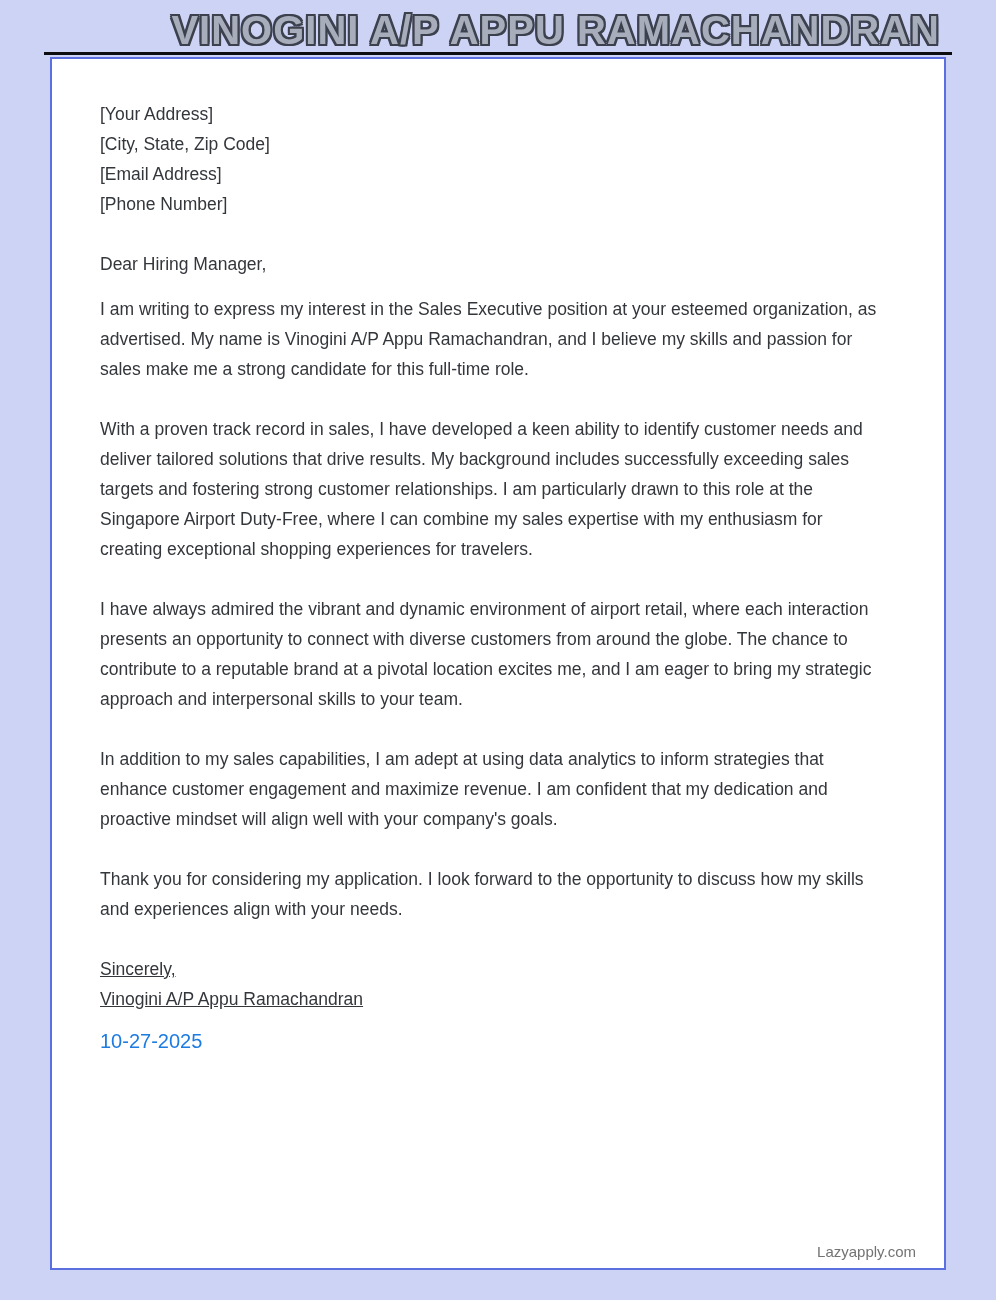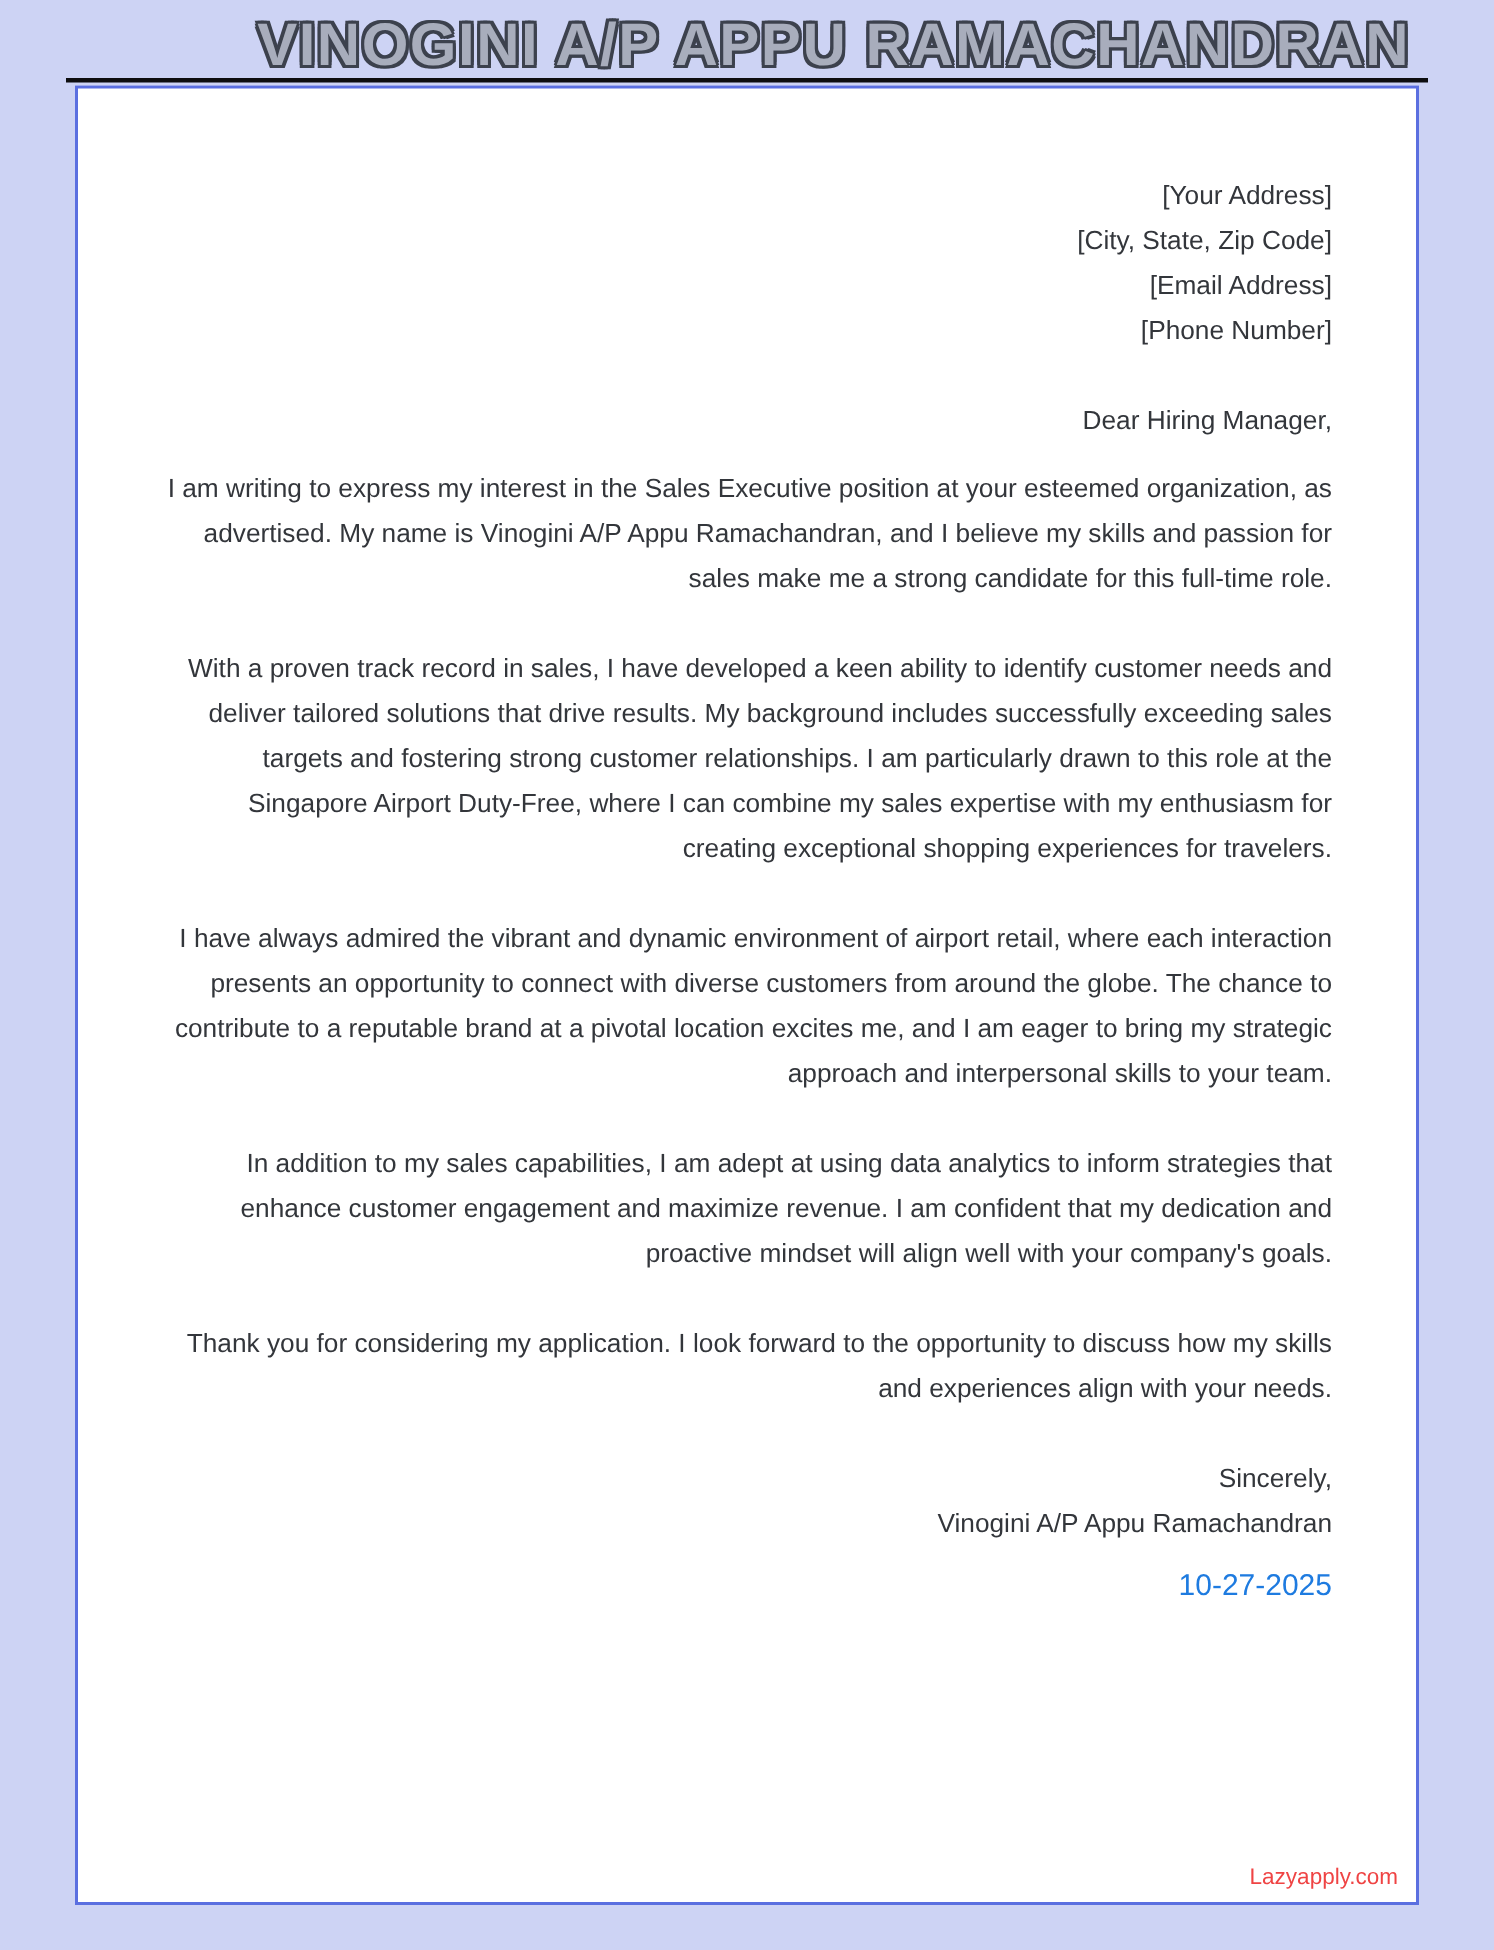--- a/index.html
+++ b/index.html
@@ -41,57 +41,56 @@
 
   
   .letter-page {
     position: absolute;
     left: 50px;
     top: 57px;
     width: 896px;
     height: 1213px;
     background: #ffffff;
     border: 2px solid #5b6fe0;
-    padding: 56px 56px 0 48px;
+    padding: 40px 56px 0 48px;
     color: #33363b;
-    text-align: right;
   }
 
   .letter-body {
     font-size: 17.5px;
     line-height: 30px;
   }
 
   .address-block { margin: 0 0 30px 0; }
   .address-line { margin: 0; }
 
   .salutation { margin: 15px 0; }
 
   .letter-body p.para {
     margin: 0 0 30px 0;
   }
 
-  .closing-block { margin: 30px 0 0 0; }
+  .closing-block { margin: 30px 0 0 0; text-decoration: underline; }
   .closing-line, .signature-line { margin: 0; }
 
   .letter-date {
     display: inline-block;
     margin-top: 12px;
     color: #1e7be0;
     font-size: 20px;
     line-height: 30px;
     text-decoration: none;
     cursor: pointer;
   }
 
   .watermark {
     position: absolute;
-    right: 12px;
+    right: 28px;
     bottom: 8px;
-    color: #ef4444;
+    color: #737373;
     font-size: 15px;
   }
 </style>
 </head>
 <body>
 
 <div class="header-title">VINOGINI A/P APPU RAMACHANDRAN</div>
 
 <div class="header-divider"></div>
 

